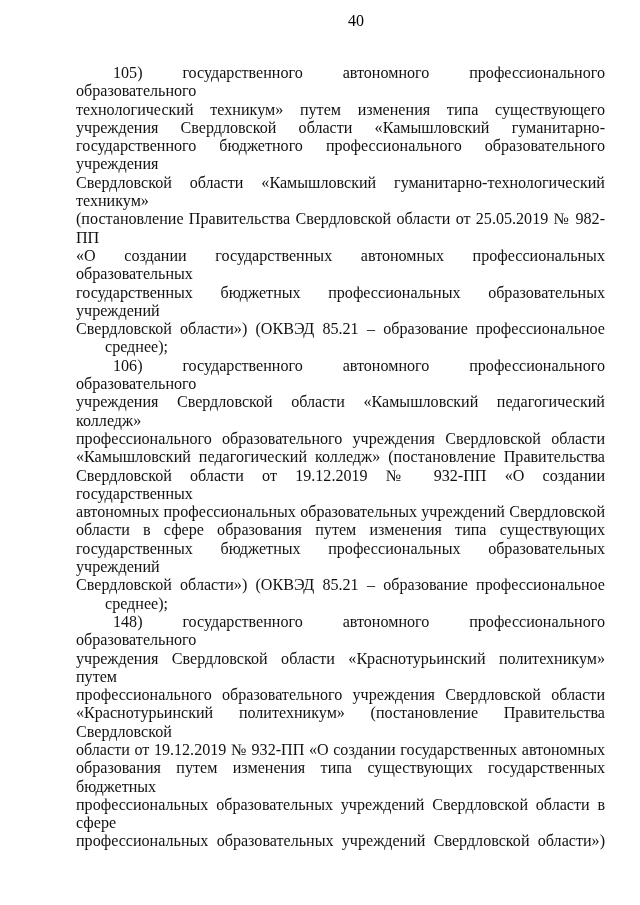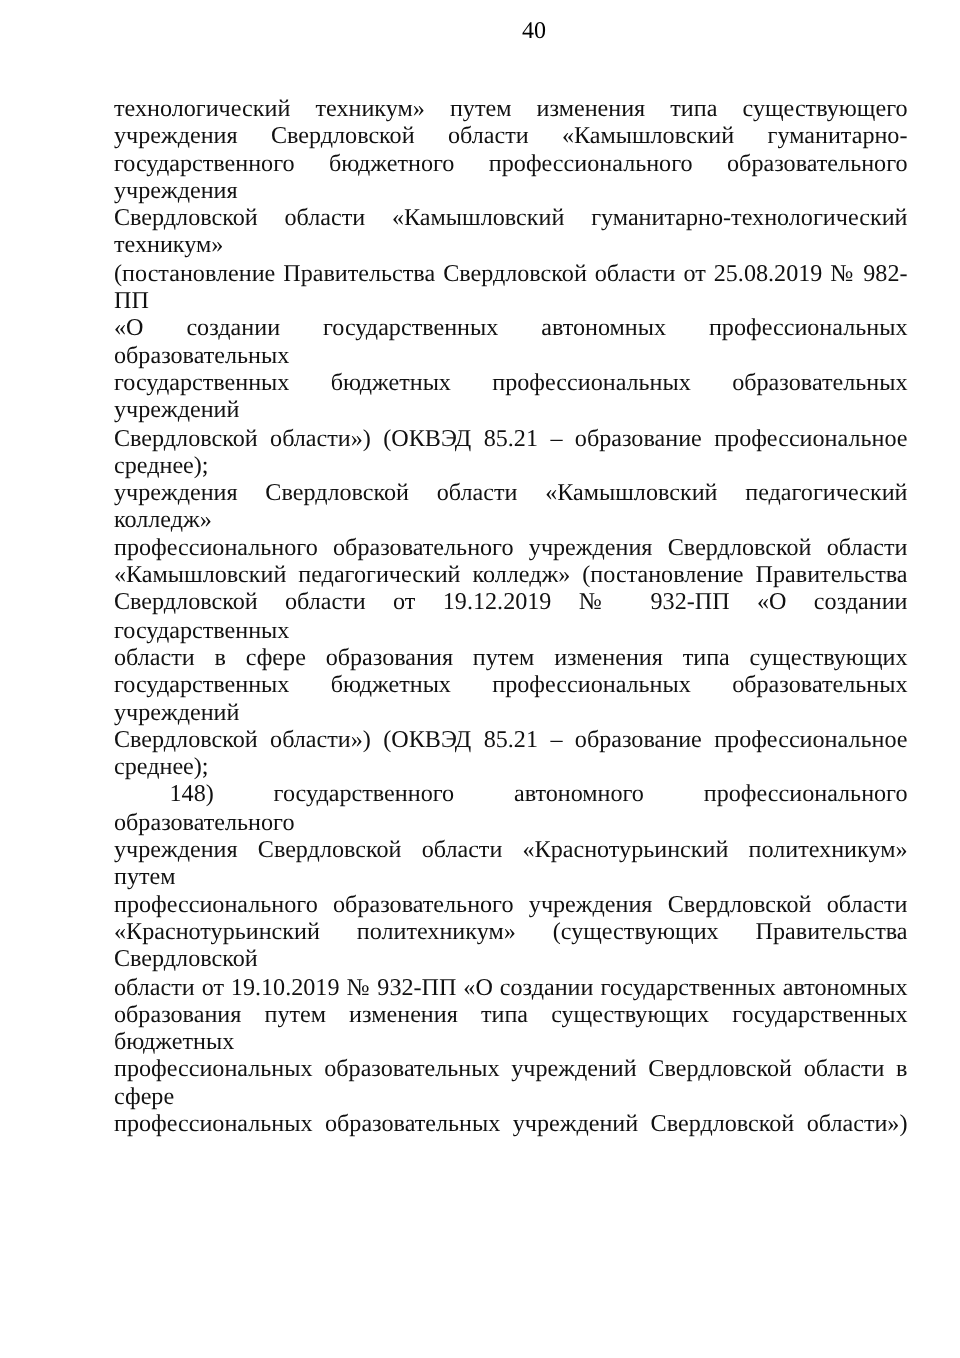--- a/index.html
+++ b/index.html
@@ -8,53 +8,56 @@
     position: absolute; top: 12px; left: 0; width: 640px;
     text-align: center;
     font-family: "Liberation Serif", serif; font-size: 16px; color: #000000; padding-left: 36px;
   }
   .content {
     position: absolute; top: 64px; left: 76px; width: 529px;
     font-family: "Liberation Serif", serif;
     font-size: 16.1px; line-height: 18.3px; color: #111;
   }
   .line { display: block; text-align: justify; text-align-last: justify; white-space: normal; }
-  .line.last { text-align-last: left; }
+  .line.last { text-align-last: left; margin-left: 29px; }
   .line.first { text-indent: 37px; }
 </style>
 </head>
 <body>
 
 <div class="page-number">40</div>
 
 <div class="content" id="content">
     <div class="para-block">
+      <span class="line first">105) государственного автономного профессионального образовательного</span>
       <span class="line">технологический техникум» путем изменения типа существующего</span>
       <span class="line">учреждения Свердловской области «Камышловский гуманитарно-</span>
       <span class="line">государственного бюджетного профессионального образовательного учреждения</span>
       <span class="line">Свердловской области «Камышловский гуманитарно-технологический техникум»</span>
-      <span class="line">(постановление Правительства Свердловской области от 25.08.2019 № 982-ПП</span>
+      <span class="line">(постановление Правительства Свердловской области от 25.05.2019 № 982-ПП</span>
       <span class="line">«О создании государственных автономных профессиональных образовательных</span>
       <span class="line">государственных бюджетных профессиональных образовательных учреждений</span>
       <span class="line">Свердловской области») (ОКВЭД 85.21 – образование профессиональное</span>
       <span class="line last">среднее);</span>
     </div>
     <div class="para-block">
+      <span class="line first">106) государственного автономного профессионального образовательного</span>
       <span class="line">учреждения Свердловской области «Камышловский педагогический колледж»</span>
       <span class="line">профессионального образовательного учреждения Свердловской области</span>
       <span class="line">«Камышловский педагогический колледж» (постановление Правительства</span>
       <span class="line">Свердловской области от 19.12.2019 № 932-ПП «О создании государственных</span>
+      <span class="line">автономных профессиональных образовательных учреждений Свердловской</span>
       <span class="line">области в сфере образования путем изменения типа существующих</span>
       <span class="line">государственных бюджетных профессиональных образовательных учреждений</span>
       <span class="line">Свердловской области») (ОКВЭД 85.21 – образование профессиональное</span>
       <span class="line last">среднее);</span>
     </div>
     <div class="para-block">
       <span class="line first">148) государственного автономного профессионального образовательного</span>
       <span class="line">учреждения Свердловской области «Краснотурьинский политехникум» путем</span>
       <span class="line">профессионального образовательного учреждения Свердловской области</span>
-      <span class="line">«Краснотурьинский политехникум» (существующих Правительства Свердловской</span>
-      <span class="line">области от 19.10.2019 № 932-ПП «О создании государственных автономных</span>
+      <span class="line">«Краснотурьинский политехникум» (постановление Правительства Свердловской</span>
+      <span class="line">области от 19.12.2019 № 932-ПП «О создании государственных автономных</span>
       <span class="line">образования путем изменения типа существующих государственных бюджетных</span>
       <span class="line">профессиональных образовательных учреждений Свердловской области в сфере</span>
       <span class="line">профессиональных образовательных учреждений Свердловской области»)</span>
     </div>
   </div>
 
 </body></html>

